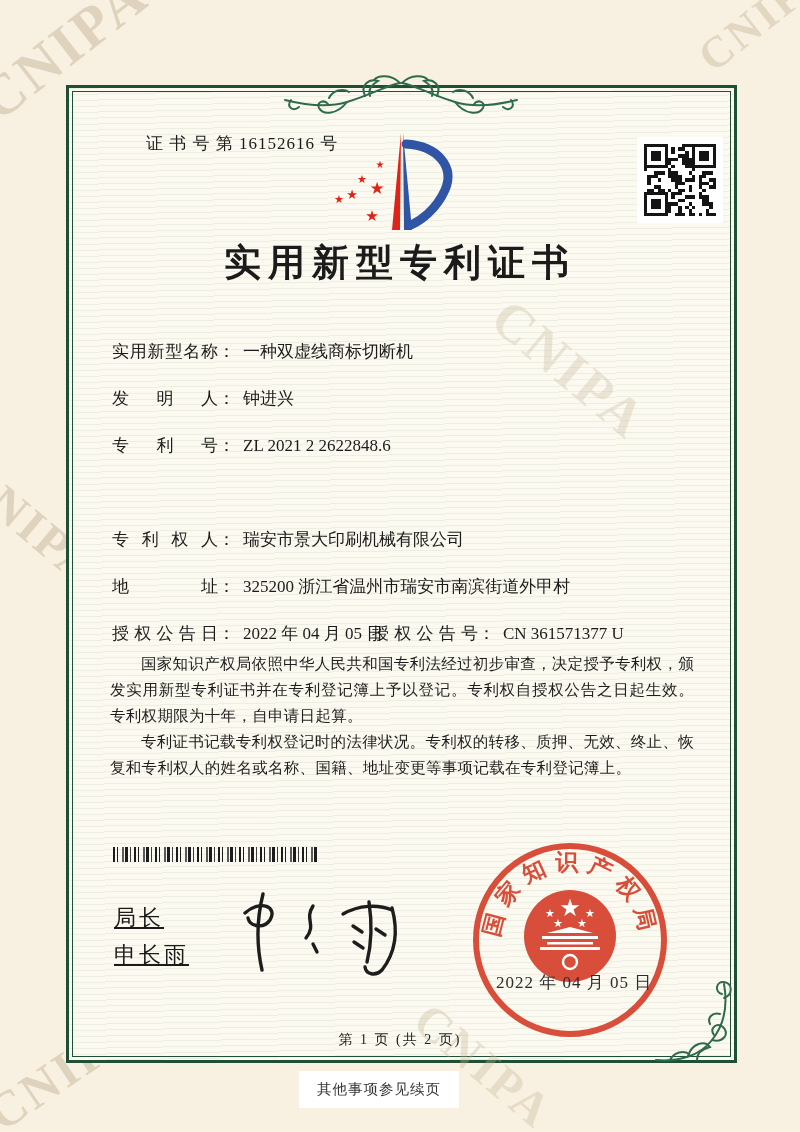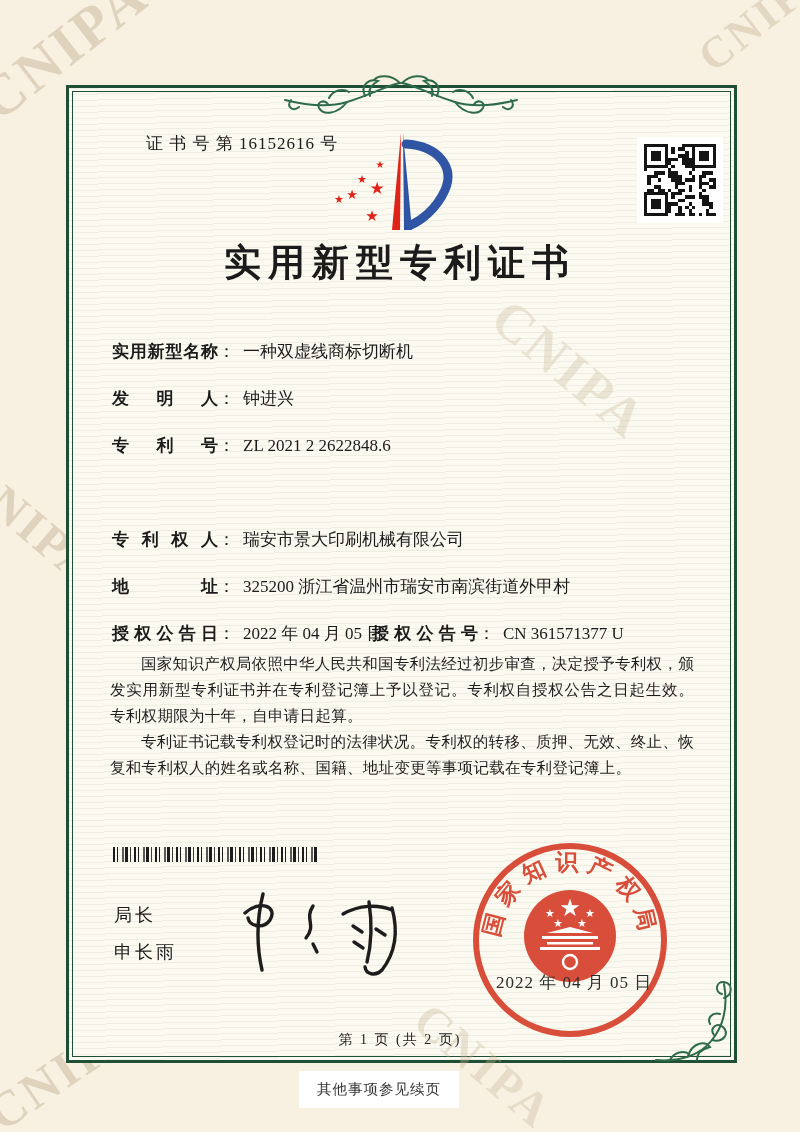--- a/index.html
+++ b/index.html
@@ -19,34 +19,34 @@
     border:3px solid #1f5036;
     background:
       repeating-linear-gradient(179deg, rgba(150,180,150,.16) 0 1px, rgba(0,0,0,0) 1px 6px),
       #fcfaf0;
   }
   .frame::after{content:"";position:absolute;inset:3px;border:1px solid #1f5036;}
   .abs{position:absolute;}
   .certno{left:112px;top:132px;font-size:17px;letter-spacing:1px;margin-left:34px;}
   .title{left:0;right:0;top:238px;text-align:center;font-size:37px;font-weight:700;letter-spacing:7px;}
   .field{left:112px;height:24px;font-size:17px;white-space:nowrap;}
-  .field b{display:inline-block;width:106px;font-weight:700;text-align:justify;text-align-last:justify;vertical-align:top;}
+  .field b{display:inline-block;width:106px;font-weight:400;text-align:justify;text-align-last:justify;vertical-align:top;}
   .field .colon{margin-right:8px;}
   .paras{left:110px;top:651px;width:584px;font-size:15.5px;line-height:26px;text-align:justify;color:#1e1e1e;}
   .paras p{margin:0;text-indent:2em;letter-spacing:.3px;}
   .barcode{
     left:113px;top:847px;width:206px;height:15px;
     background:repeating-linear-gradient(90deg,
       #1c1c1c 0 2px, rgba(0,0,0,0) 2px 4px,
       #1c1c1c 4px 5px, rgba(0,0,0,0) 5px 9px,
       #5a5a5a 9px 11px, rgba(0,0,0,0) 11px 12px,
       #1c1c1c 12px 15px, rgba(0,0,0,0) 15px 17px,
       #3c3c3c 17px 18px, rgba(0,0,0,0) 18px 21px);
   }
-  .sig-label{left:114px;font-size:18px;letter-spacing:3px;}
+  .sig-label{left:114px;font-size:22px;letter-spacing:3px;text-decoration:underline;}
   .seal-date{left:494px;top:971px;width:160px;text-align:center;font-size:17px;
     color:#2d2d2d;letter-spacing:1px;z-index:3;}
   .page-info{left:0;right:0;top:1031px;text-align:center;font-size:14px;letter-spacing:2px;color:#222;}
   .cont-note{left:299px;top:1071px;width:160px;height:37px;background:#ffffff;
     display:flex;align-items:center;justify-content:center;font-size:14.5px;color:#333;letter-spacing:1px;}
   .qr{left:637px;top:137px;width:86px;height:86px;background:#fff;padding:0;box-sizing:border-box;}
   .qr .grid{position:absolute;left:7px;top:7px;width:72px;height:72px;display:grid;
     grid-template-rows:repeat(21,1fr);grid-template-columns:repeat(21,1fr);}
   .qr .grid i{background:#141414;}
   svg{display:block;}

